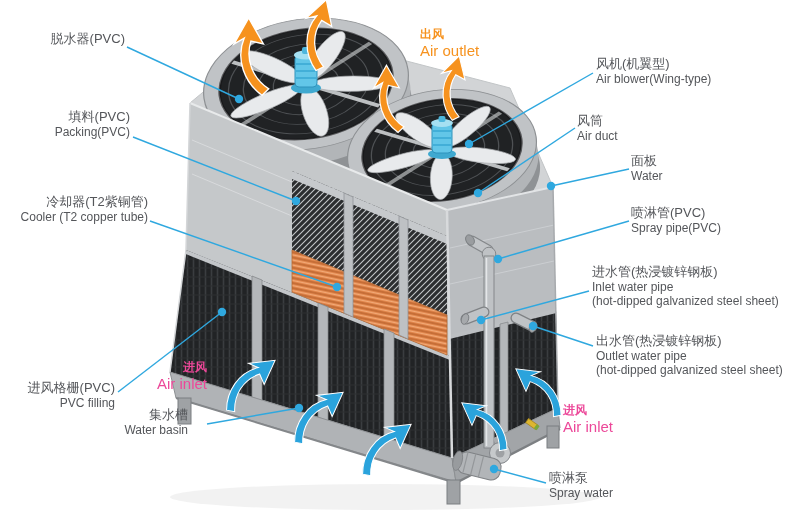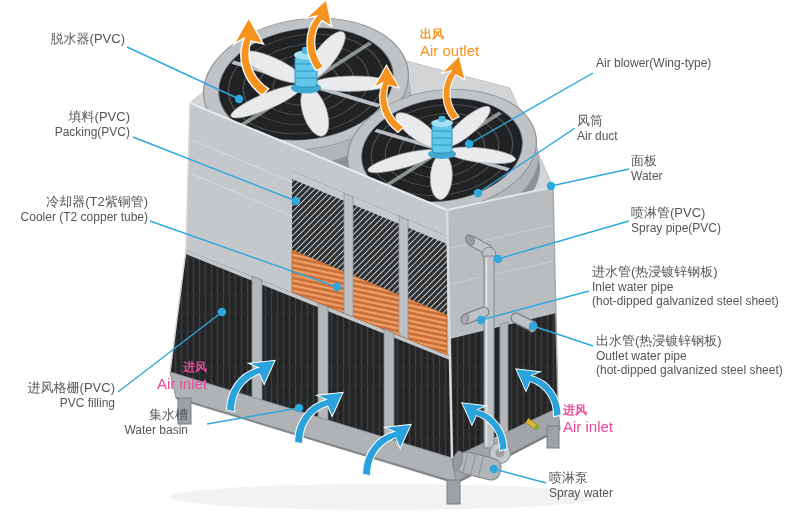--- a/index.html
+++ b/index.html
@@ -289,20 +289,21 @@
 </div>
 <div class="lbl ra acc acc-blue" style="right:593px;top:360px">
   <div class="zh">进风</div>
   <div class="en">Air inlet</div>
 </div>
 <div class="lbl acc acc-orange" style="left:420px;top:27px">
   <div class="zh">出风</div>
   <div class="en">Air outlet</div>
 </div>
 <div class="lbl" style="left:596px;top:56px">
+  <div class="zh">风机(机翼型)</div>
   <div class="en">Air blower(Wing-type)</div>
 </div>
 <div class="lbl" style="left:577px;top:113px">
   <div class="zh">风筒</div>
   <div class="en">Air duct</div>
 </div>
 <div class="lbl" style="left:631px;top:153px">
   <div class="zh">面板</div>
   <div class="en">Water</div>
 </div>

